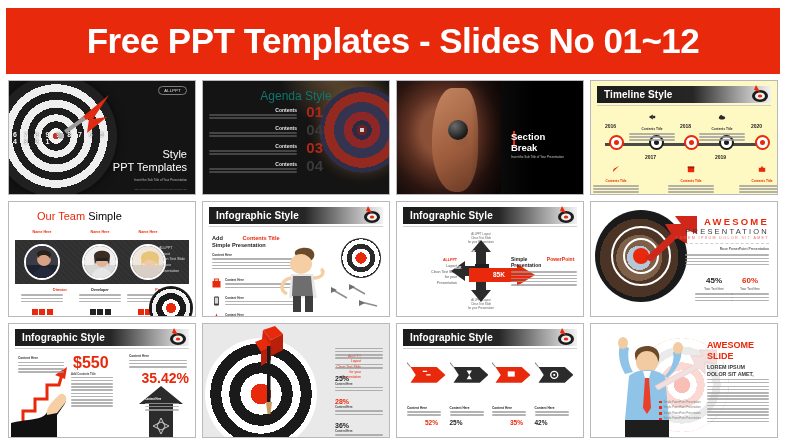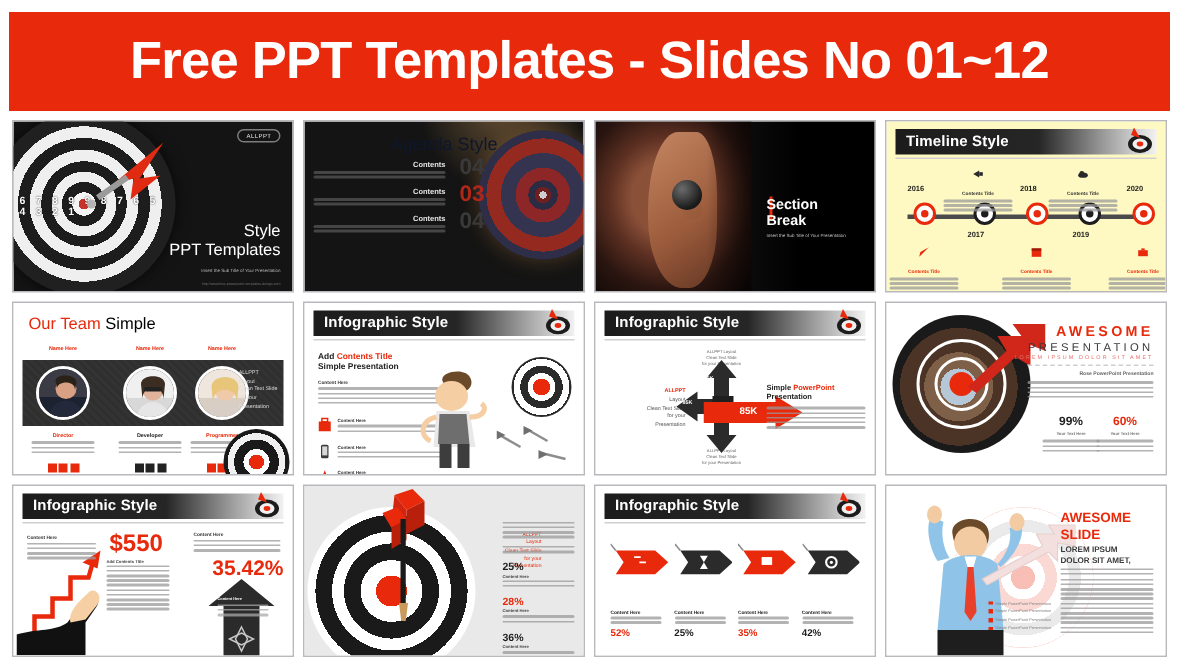--- a/index.html
+++ b/index.html
@@ -50,21 +50,21 @@
     position: absolute; top: 5px; left: 6px; right: 6px; height: 17px;
     background: linear-gradient(to right, #1c1c1c 0%, #262626 55%, #9c9c9c 80%, #f2f2f2 100%);
     display: flex; align-items: center;
   }
   .hdr-bar .t { color: #fff; font-size: 10px; font-weight: bold; margin-left: 7px; letter-spacing: .1px; }
   .hdr-rule { position: absolute; left: 6px; right: 6px; top: 24px; height: 1px; background: #cfcfcf; }
 
   
   .mini-dart { position: absolute; right: 8px; top: 4px; width: 20px; height: 17px; }
 
-  .redtxt { color: #e8290b; }
+  .redtxt { color: #e8290b; margin-left: 18px; }
 
   
   .lines { display: block; }
   .lines i {
     display: block; height: 1.6px; background: #9a9a9a; margin-bottom: 1.6px; border-radius: 1px; opacity: .75;
   }
   .lines.w i { background: #8c8c8c; }
   .lines.dk i { background: #565656; }
 
   
@@ -79,21 +79,21 @@
   .s1-dart { position: absolute; left: 44px; top: 12px; width: 60px; height: 52px; }
   .s1-title { position: absolute; right: 8px; bottom: 20px; text-align: right; color: #fff; }
   .s1-title .l1 { font-size: 11px; line-height: 13px; }
   .s1-title .l2 { font-size: 11px; line-height: 13px; }
   .s1-sub { position: absolute; right: 8px; bottom: 12px; font-size: 3px; color: #b9b9b9; }
   .s1-url { position: absolute; right: 8px; bottom: 3px; font-size: 2.4px; color: #6e6e6e; }
   .s1-logo { position: absolute; right: 8px; top: 5px; font-size: 4px; color: #e8e8e8;
      border: 1px solid #7d7d7d; border-radius: 6px; padding: 1px 5px; letter-spacing: .3px; }
 
   
-  .s2-title { position: absolute; top: 8px; left: 0; right: 0; text-align: center; color: #0f172a; font-size: 12px; }
+  .s2-title { position: absolute; top: 8px; left: 0; right: 0; text-align: center; color: #0f766e; font-size: 12px; }
   .s2-rows { position: absolute; left: 8px; top: 26px; width: 108px; }
   .s2-row { position: relative; height: 18px; }
   .s2-row .ct { position: absolute; right: 22px; top: 0; font-size: 5px; font-weight: bold; color: #e4e4e4; }
   .s2-row .num { position: absolute; right: -4px; top: -4px; font-size: 15px; font-weight: bold; }
   .s2-row .num.on { color: #b0271a; }
   .s2-row .num.off { color: #3a3a3a; }
   .s2-row .lines { position: absolute; right: 22px; top: 7px; width: 88px; }
   .s2-board { position: absolute; right: -16px; top: 6px; width: 86px; height: 86px; border-radius: 50%;
      background: radial-gradient(circle, #cfcfcf 0 4%, #6e1f1f 4% 9%, #2b2b44 9% 16%, #8d2626 16% 30%, #343450 30% 46%, #93291f 46% 62%, #2e2e49 62% 74%, #5a3a22 74% 84%, #2a1a10 84% 100%);
      box-shadow: 0 0 14px rgba(255,170,80,.25);
@@ -260,20 +260,28 @@
 
     <div class="slide">
       <div class="slide-inner">
         <div class="dark-bg"></div>
         <div class="s2-glow"></div>
         <div class="s2-board"></div>
         <div class="s2-title">Agenda Style</div>
         <div class="s2-rows">
           <div class="s2-row">
             <div class="ct">Contents</div>
+            <div class="num on">01</div>
+            <div class="lines dk">
+                <i></i>
+                <i></i>
+              </div>
+          </div>
+          <div class="s2-row">
+            <div class="ct">Contents</div>
             <div class="num off">04</div>
             <div class="lines dk">
                 <i></i>
                 <i></i>
               </div>
           </div>
           <div class="s2-row">
             <div class="ct">Contents</div>
             <div class="num on">03</div>
             <div class="lines dk">
@@ -650,21 +658,21 @@
         <div class="s8-t3">LOREM IPSUM DOLOR SIT AMET</div>
         <div class="s8-dash"></div>
         <div class="s8-t4">Rose PowerPoint Presentation</div>
         <div class="s8-body lines">
             <i></i>
             <i></i>
             <i></i>
             <i></i>
           </div>
 
-        <div class="s8-p1">99%</div>
+        <div class="s8-p1">45%</div>
         <div class="s8-p2">60%</div>
         <div class="s8-c1">
           <div class="s8-cap">Your Text Here</div>
           <div class="lines" style="margin-top:2px;">
               <i></i>
               <i></i>
               <i></i>
             </div>
         </div>
         <div class="s8-c2">

